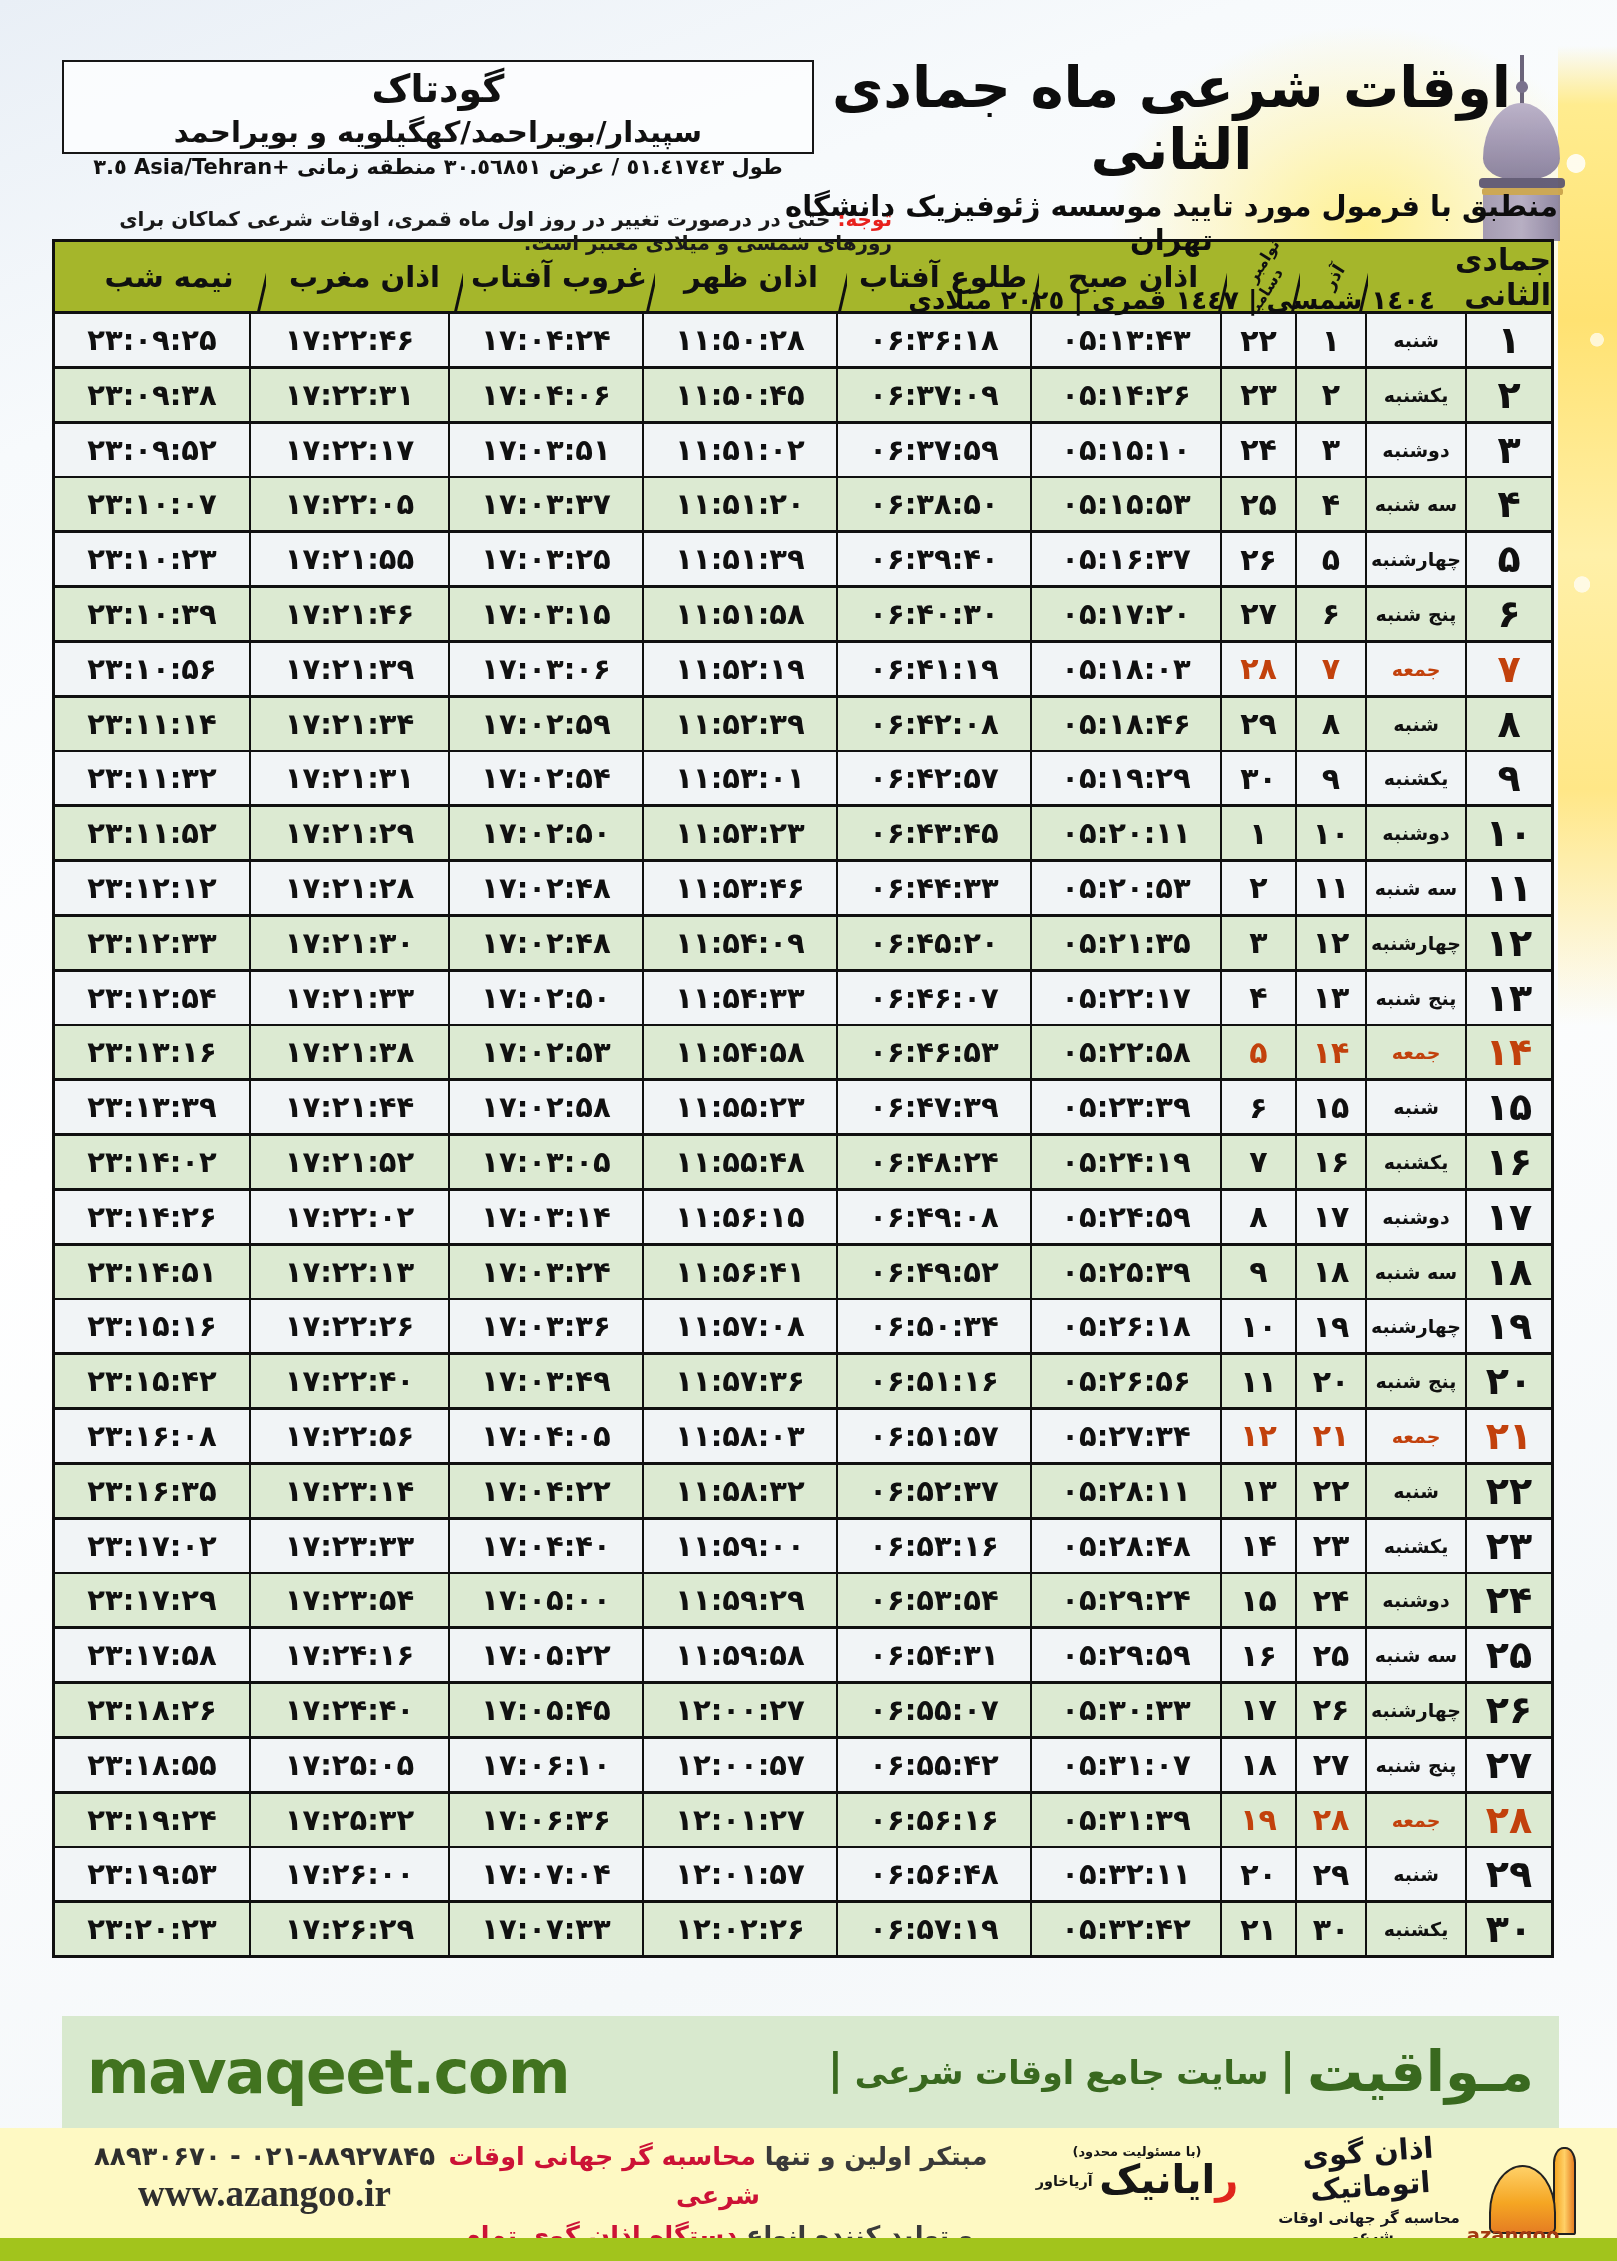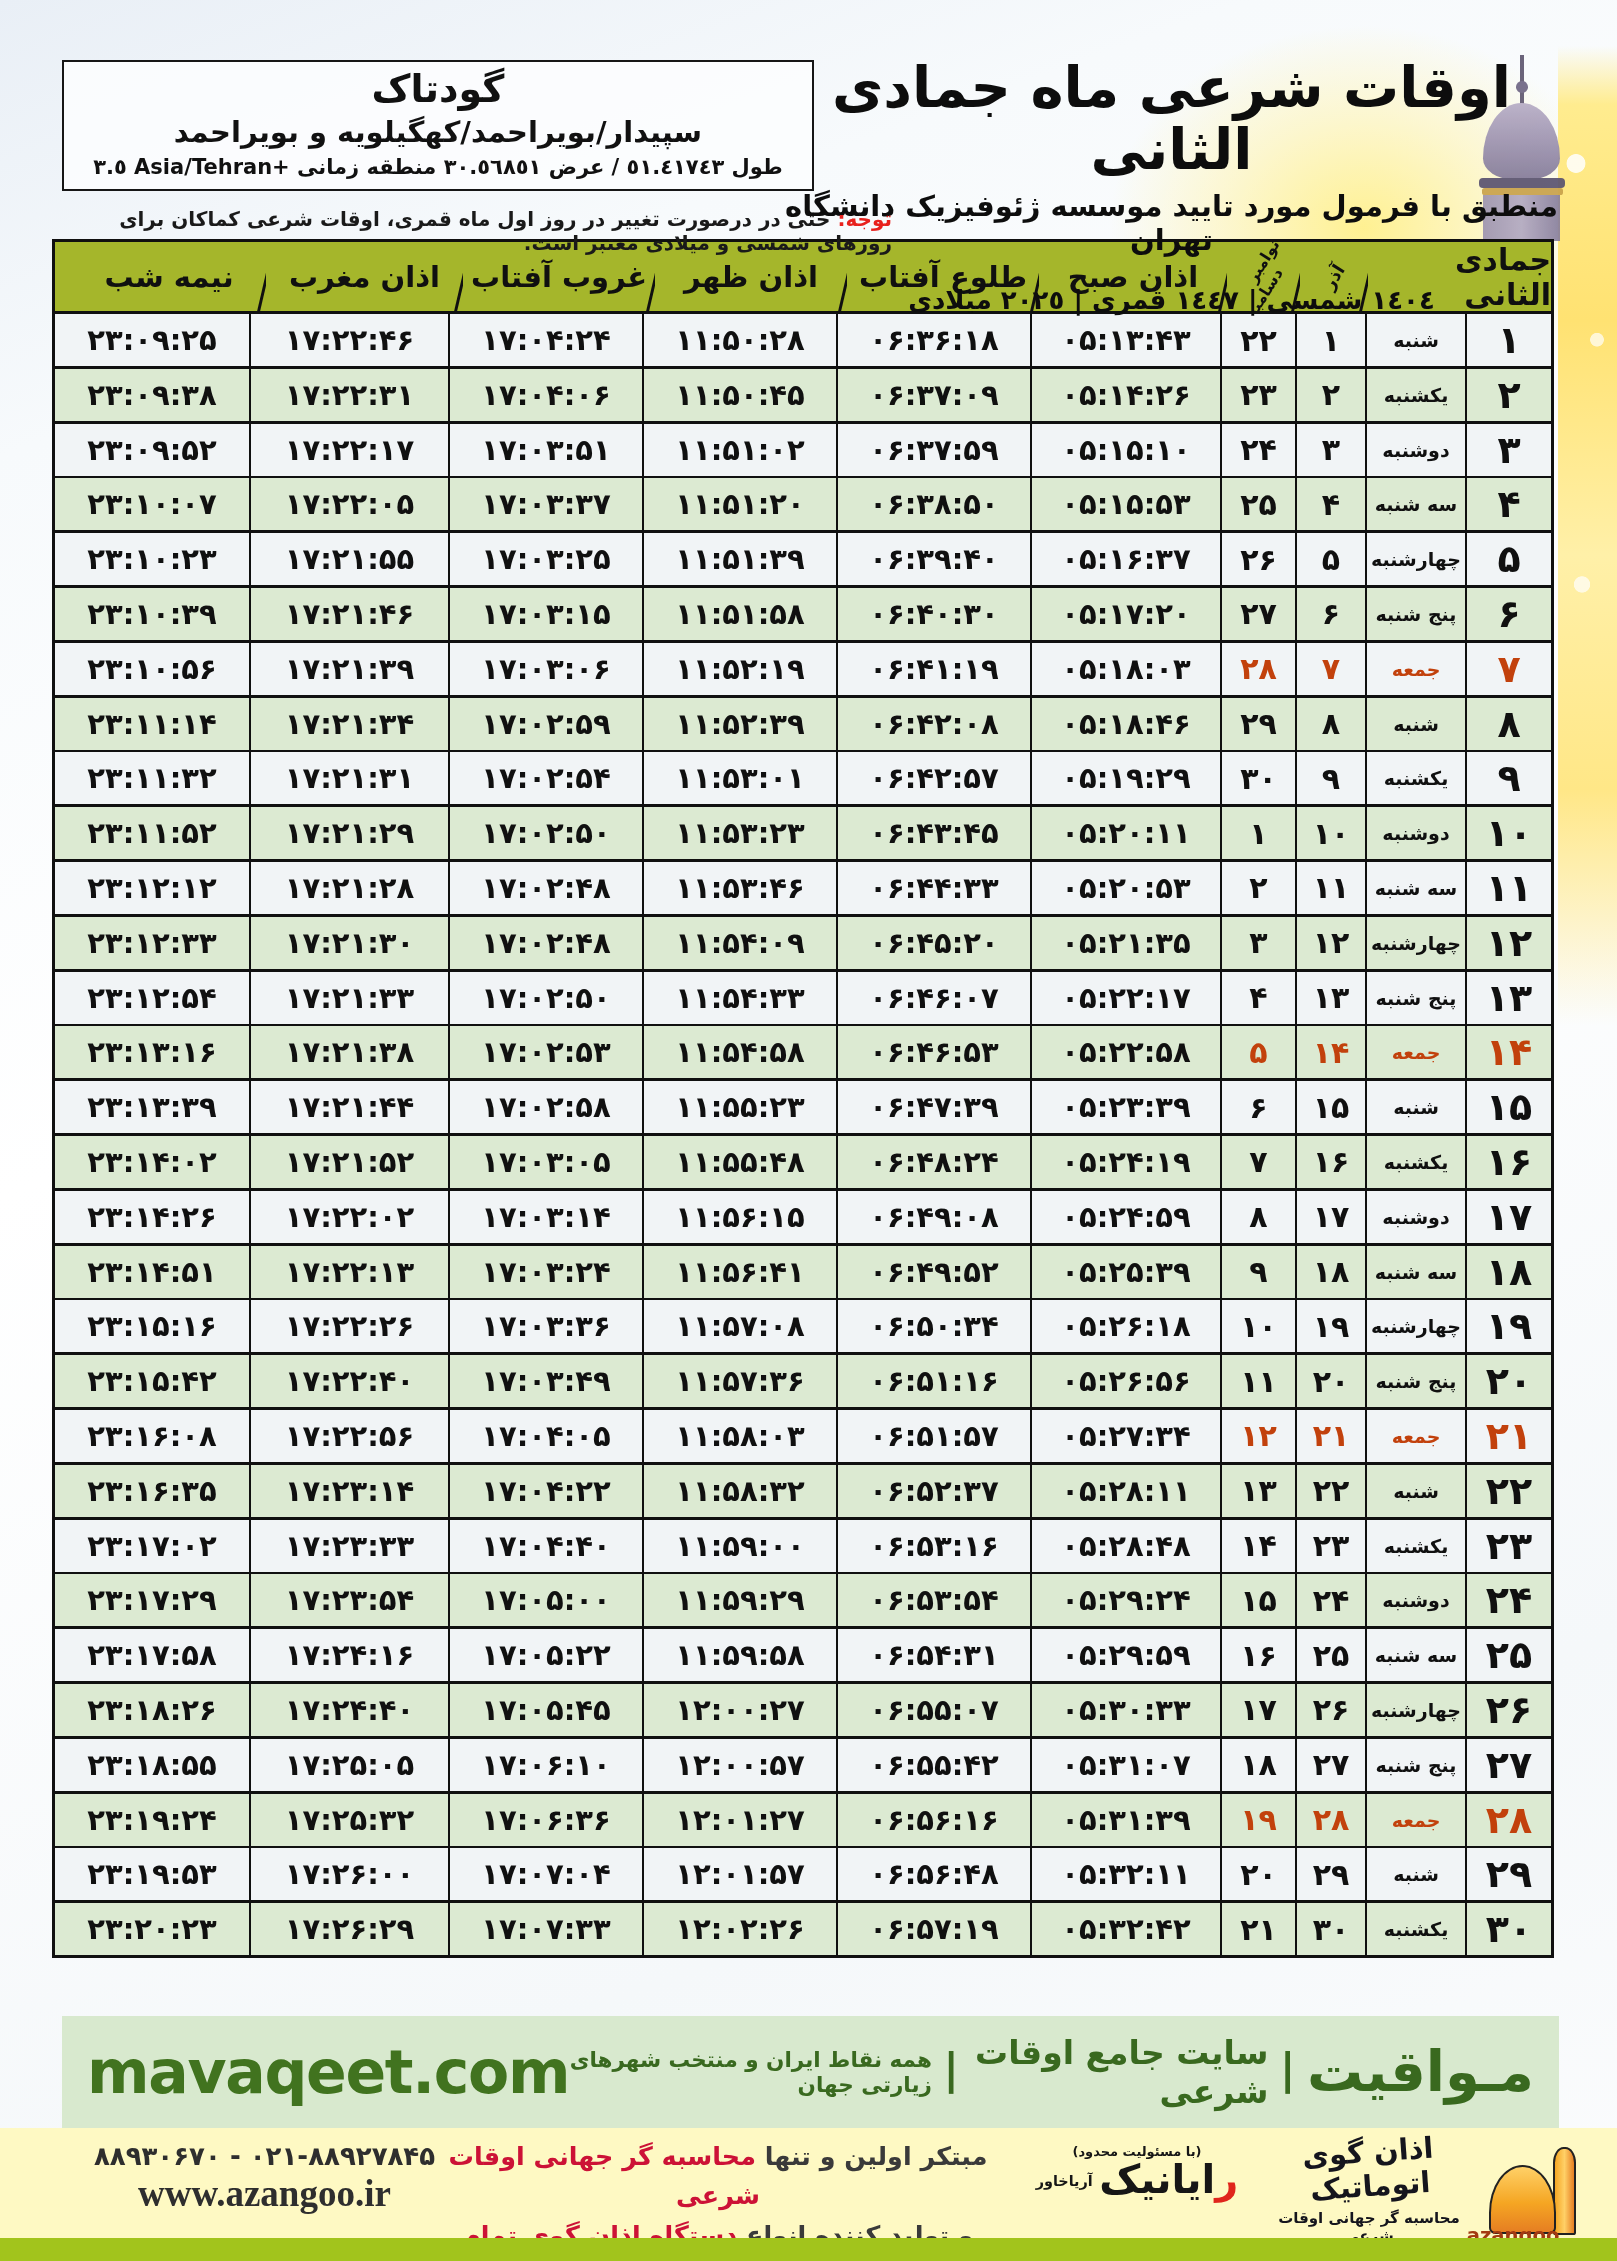--- a/index.html
+++ b/index.html
@@ -24,21 +24,21 @@
   .minaret .spire-ball{position:absolute;left:43px;top:26px;width:11.7px;height:11.7px;border-radius:50%;background:#6f6684;}
   .minaret .dome{position:absolute;left:10.4px;top:48px;width:77px;height:77px;
     background:linear-gradient(180deg,#b7adc6,#9a90ae 55%,#837a99);
     border-radius:50% 50% 42% 42% / 72% 72% 28% 28%;}
   .minaret .band{position:absolute;left:5.9px;top:123px;width:86px;height:10.4px;background:#5a5370;border-radius:3.9px;}
   .minaret .gold{position:absolute;left:8.5px;top:133px;width:81px;height:6.5px;background:#c9a24b;border-radius:2.6px;}
   .minaret .shaft{position:absolute;left:10.4px;top:140px;width:77px;height:46px;
     background:linear-gradient(90deg,#9d94b0,#b2a9c2 50%,#877e9c);}
 
   
-  .loc-box{position:absolute;left:62px;top:60px;width:752px;height:131px;box-sizing:border-box;
+  .loc-box{position:absolute;left:62px;top:60px;width:752px;height:94px;box-sizing:border-box;
     border:2.6px solid #161616;background:rgba(252,253,254,.88);text-align:center;z-index:2;
     padding-top:7.8px;color:#111;}
   .loc-name{font-size:38px;font-weight:bold;line-height:1.05;}
   .loc-region{font-size:29px;font-weight:bold;margin-top:5.2px;}
   .loc-coords{font-size:21px;font-weight:bold;margin-top:6.5px;}
 
   .title-block{position:absolute;left:757px;top:57px;width:829px;text-align:center;z-index:2;color:#0d0d0d;}
   .title-main{font-size:56px;font-weight:bold;line-height:1.1;}
   .title-sub{font-size:29px;font-weight:bold;margin-top:9px;}
   .title-years{font-size:26px;font-weight:bold;margin-top:28px;}
@@ -529,21 +529,20 @@
         </div>
       </div>
   </div>
 
   <div class="mv-bar">
     <div class="mv-right">
       <span class="mv-brand">مـواقیت</span>
       <span class="mv-sep">|</span>
       <span class="mv-tag">سایت جامع اوقات شرعی</span>
       <span class="mv-sep">|</span>
-      <span class="mv-sub">همه نقاط ایران و منتخب شهرهای زیارتی جهان</span>
     </div>
     <div class="mv-domain">mavaqeet.com</div>
   </div>
 
   <div class="bottom-strip">
     <div class="contact">
       <div class="phone">۰۲۱-۸۸۹۲۷۸۴۵ - ۸۸۹۳۰۶۷۰</div>
       <div class="website">www.azangoo.ir</div>
     </div>
     <div class="promo">

